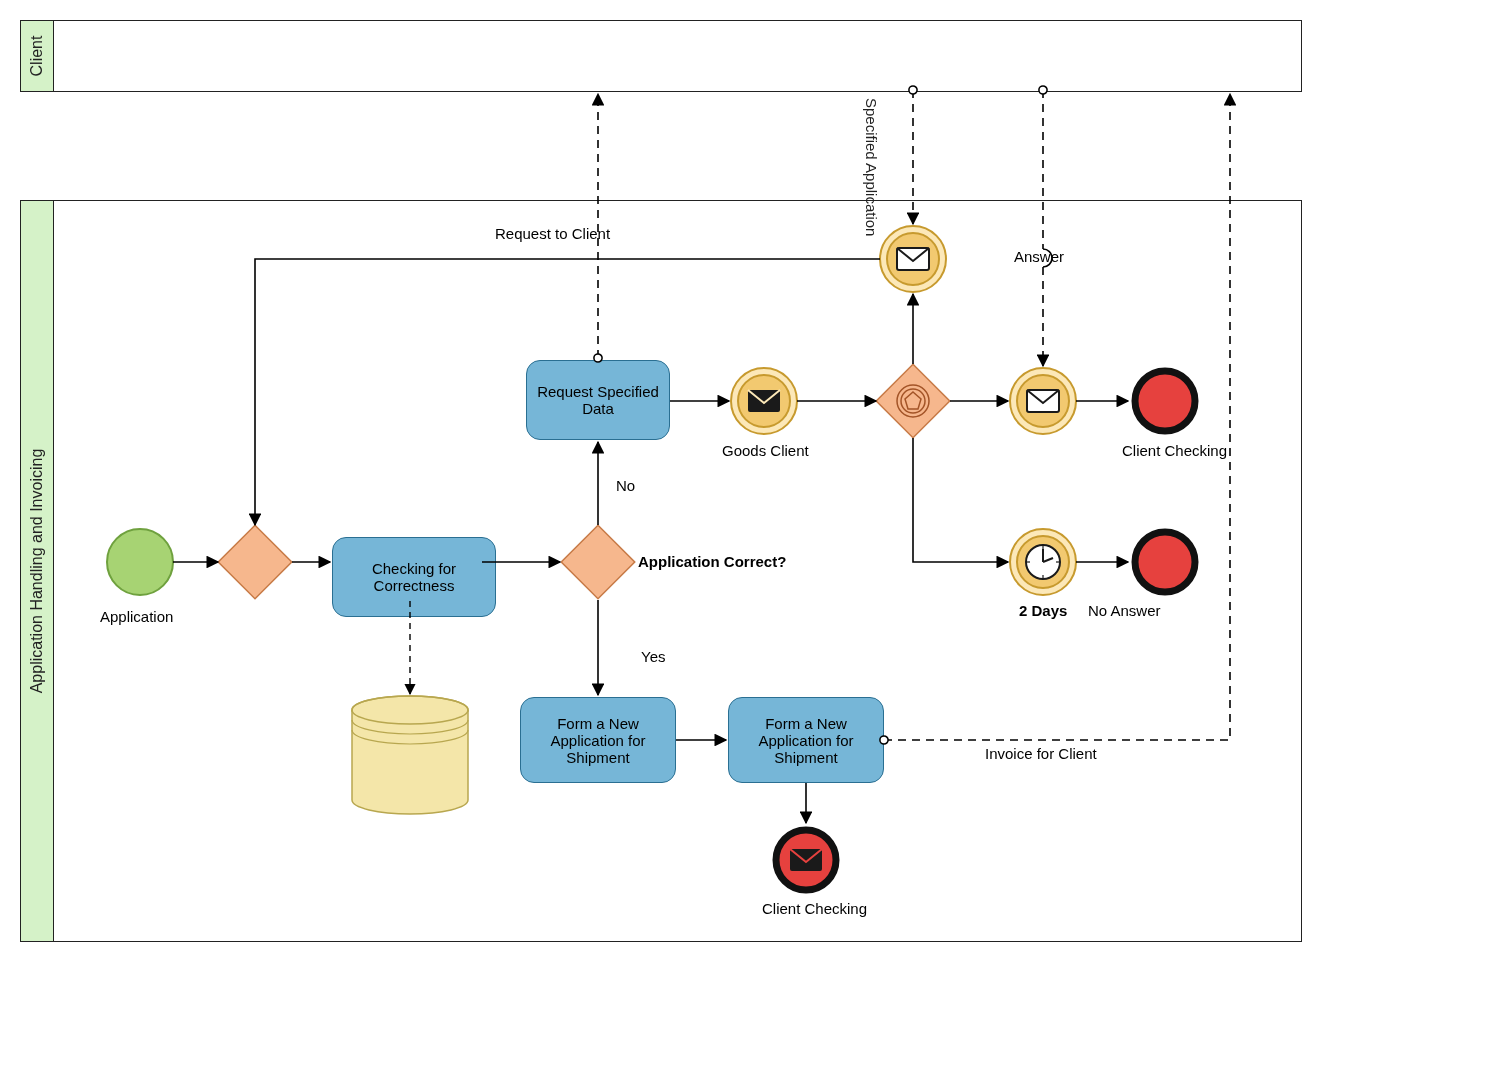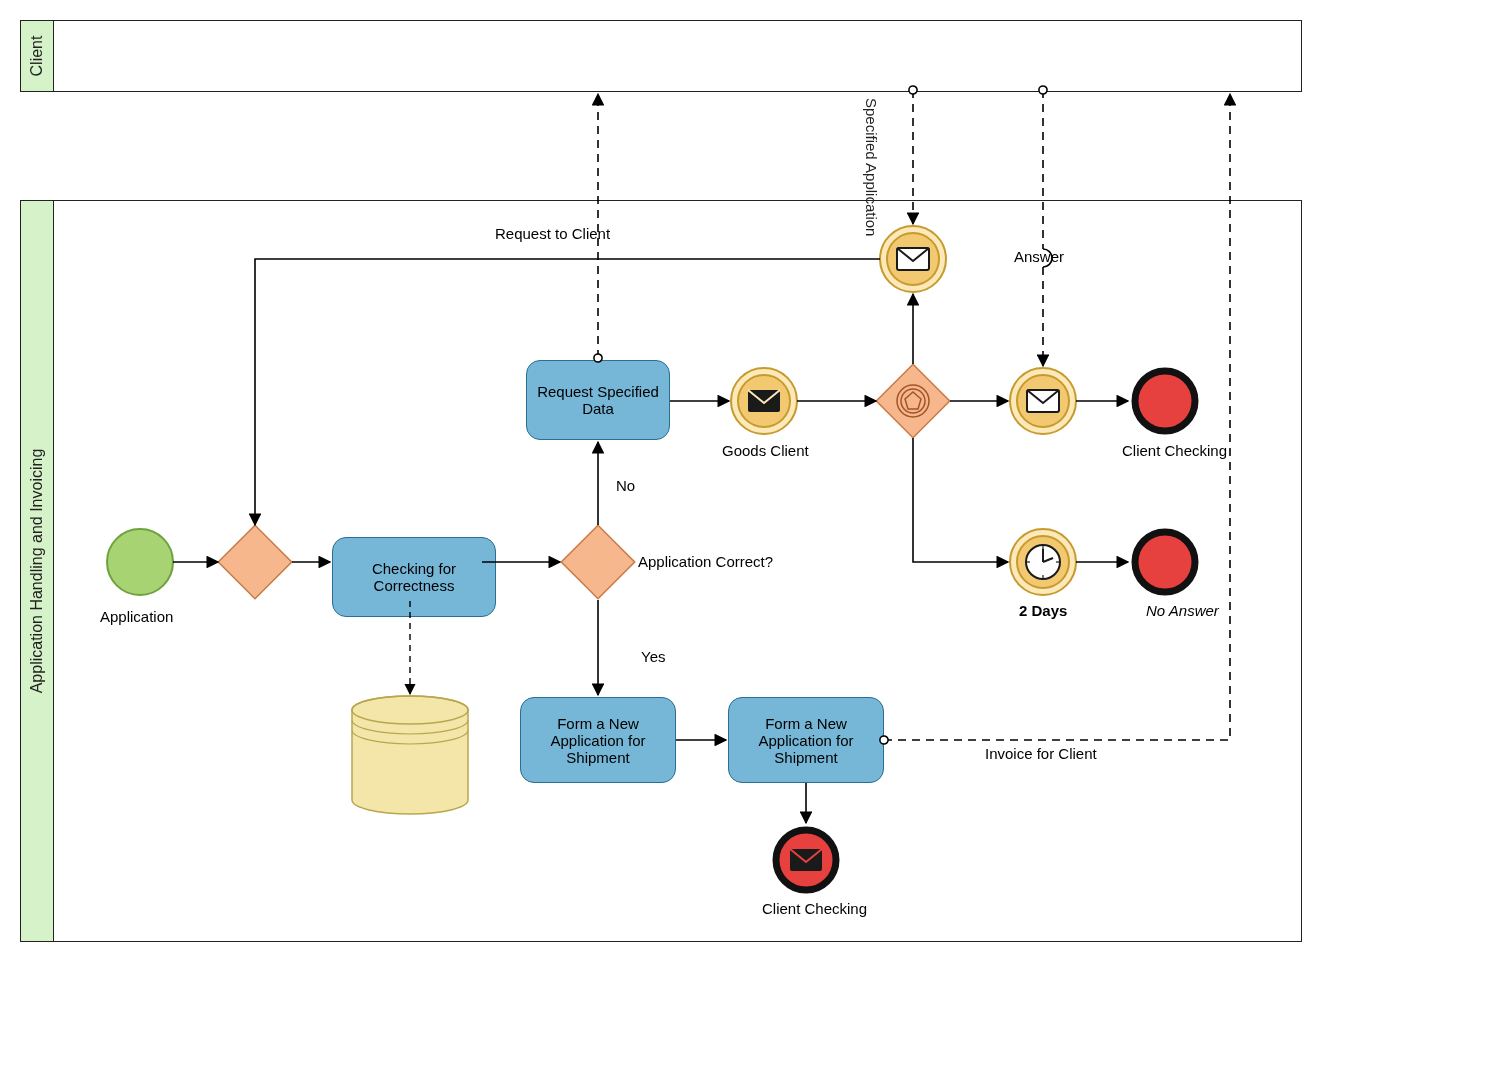--- a/index.html
+++ b/index.html
@@ -91,28 +91,28 @@
 
 <div class="task" style="left:520px; top:697px; width:156px; height:86px;">
   <span>Form a New Application for Shipment</span>
 </div>
 
 <div class="task" style="left:728px; top:697px; width:156px; height:86px;">
   <span>Form a New Application for Shipment</span>
 </div>
 
 <div class="label" style="left:100px; top:608px;">Application</div>
-<div class="label" style="left:638px; top:553px;">Application Correct?</div>
+<div class="label" style="left:638px; top:553px;font-weight:bold;">Application Correct?</div>
 <div class="label" style="left:608px; top:477px;margin-left:8px;">No</div>
 <div class="label" style="left:606px; top:648px;margin-left:35px;">Yes</div>
 <div class="label" style="left:370px; top:755px;">Bill of Goods</div>
 <div class="label" style="left:722px; top:442px;">Goods Client</div>
 <div class="label" style="left:1122px; top:442px;">Client Checking</div>
 <div class="label" style="left:1019px; top:602px;font-weight:bold;">2 Days</div>
-<div class="label" style="left:1146px; top:602px;font-style:italic;">No Answer</div>
+<div class="label" style="left:1088px; top:602px;">No Answer</div>
 <div class="label" style="left:762px; top:900px;">Client Checking</div>
 <div class="label" style="left:495px; top:225px;">Request to Client</div>
 <div class="label" style="left:1014px; top:248px;">Answer</div>
 <div class="label" style="left:985px; top:727px;margin-top:18px;">Invoice for Client</div>
 <div class="vlabel" style="left:863px; top:98px;">
   <span>Specified Application</span>
 </div>
 
 <svg class="overlay" viewBox="0 0 1500 1072">
   <defs>

